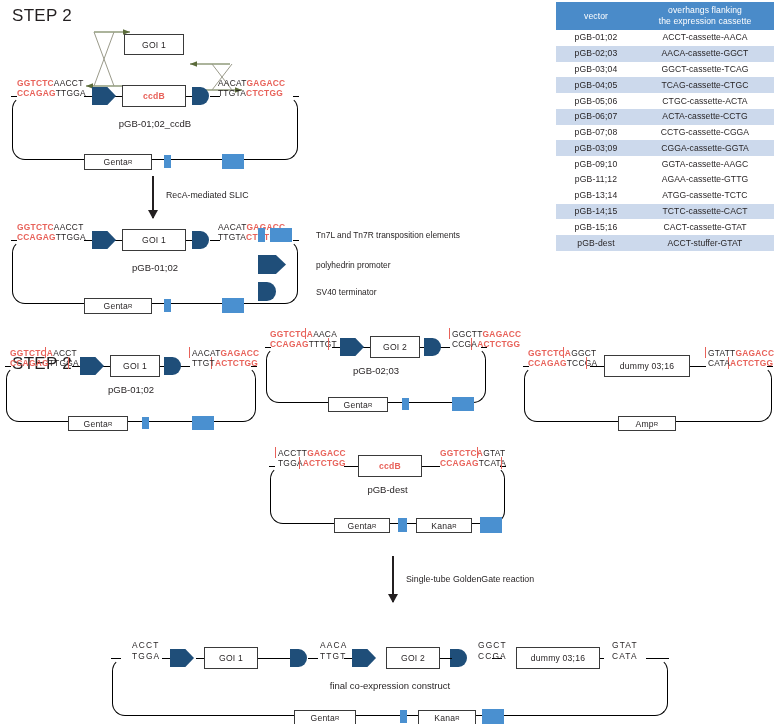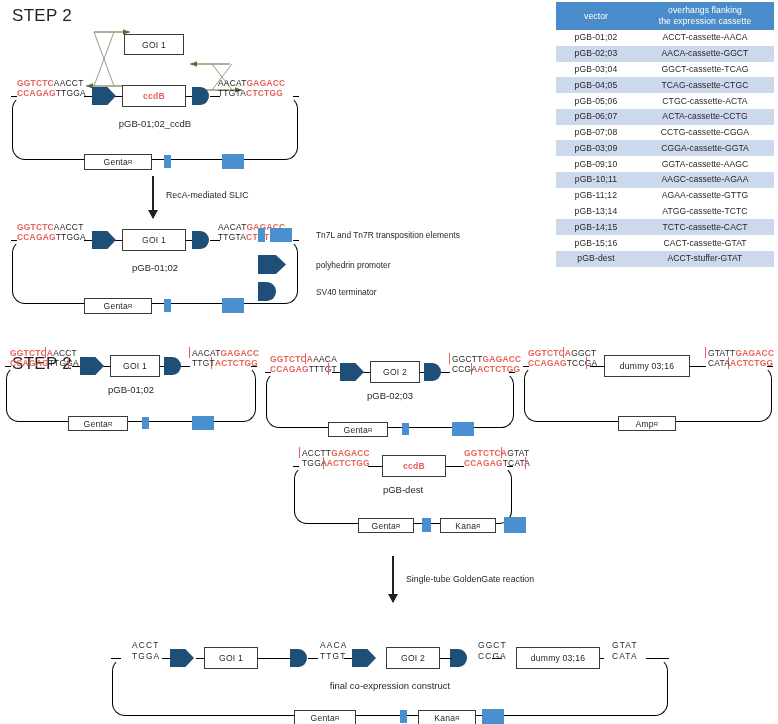--- a/index.html
+++ b/index.html
@@ -259,24 +259,20 @@
         <td class="mono">CCTG-cassette-CGGA</td>
       </tr>
       <tr class="even">
         <td>pGB-03;09</td>
         <td class="mono">CGGA-cassette-GGTA</td>
       </tr>
       <tr class="odd">
         <td>pGB-09;10</td>
         <td class="mono">GGTA-cassette-AAGC</td>
       </tr>
-      <tr class="even">
-        <td>pGB-10;11</td>
-        <td class="mono">AAGC-cassette-AGAA</td>
-      </tr>
       <tr class="odd">
         <td>pGB-11;12</td>
         <td class="mono">AGAA-cassette-GTTG</td>
       </tr>
       <tr class="odd">
         <td>pGB-13;14</td>
         <td class="mono">ATGG-cassette-TCTC</td>
       </tr>
       <tr class="even">
         <td>pGB-14;15</td>
@@ -330,21 +326,21 @@
   <div class="pl-name" style="top:18px;">pGB-01;02</div>
 
   <div class="gbox" style="left:62px; bottom:-9px; width:60px; height:15px;">
     <span>Genta</span>
       <sup>R</sup>
   </div>
   <div class="tn7" style="left:136px; bottom:-7px; width:7px; height:12px;"></div>
   <div class="tn7" style="left:186px; bottom:-8px; width:22px; height:14px;"></div>
 </div>
 
-<div class="plasmid" style="left:266px; top:372px; width:248px; height:56px;">
+<div class="plasmid" style="left:266px; top:347px; width:220px; height:56px;">
   <div class="pl-body"></div>
   <div class="pl-top-left" style="left:-1px; width:6px;"></div>
   <div class="pl-top-right" style="right:-1px; width:6px;"></div>
 
   <div class="rail" style="left:66px; top:0; width:10px;"></div>
   <div class="rail" style="left:94px; top:0; width:12px;"></div>
   <div class="rail" style="left:152px; top:0; width:8px;"></div>
   <div class="rail" style="left:174px; top:0; width:10px;"></div>
 
   <div class="abs seq" style="left:4px; top:-17px;">
@@ -406,21 +402,21 @@
   <div class="abs seq" style="left:184px; top:-7px;">
     <span class="k">CATA</span><span class="r">ACTCTGG</span>
   </div>
 
   <div class="gbox" style="left:94px; bottom:-9px; width:58px; height:15px;">
     <span>Amp</span>
       <sup>R</sup>
   </div>
 </div>
 
-<div class="plasmid" style="left:270px; top:466px; width:218px; height:58px;margin-left:24px;">
+<div class="plasmid" style="left:270px; top:466px; width:235px; height:58px;">
   <div class="pl-body"></div>
   <div class="pl-top-left" style="left:-1px; width:6px;"></div>
   <div class="pl-top-right" style="right:-1px; width:6px;"></div>
 
   <div class="rail" style="left:74px; top:0; width:16px;"></div>
   <div class="rail" style="left:152px; top:0; width:18px;"></div>
 
   <div class="cut" style="left:5px; top:-19px; height:11px;"></div>
   <div class="abs seq" style="left:8px; top:-17px;">
     <span class="k">ACCTT</span><span class="r">GAGACC</span>

